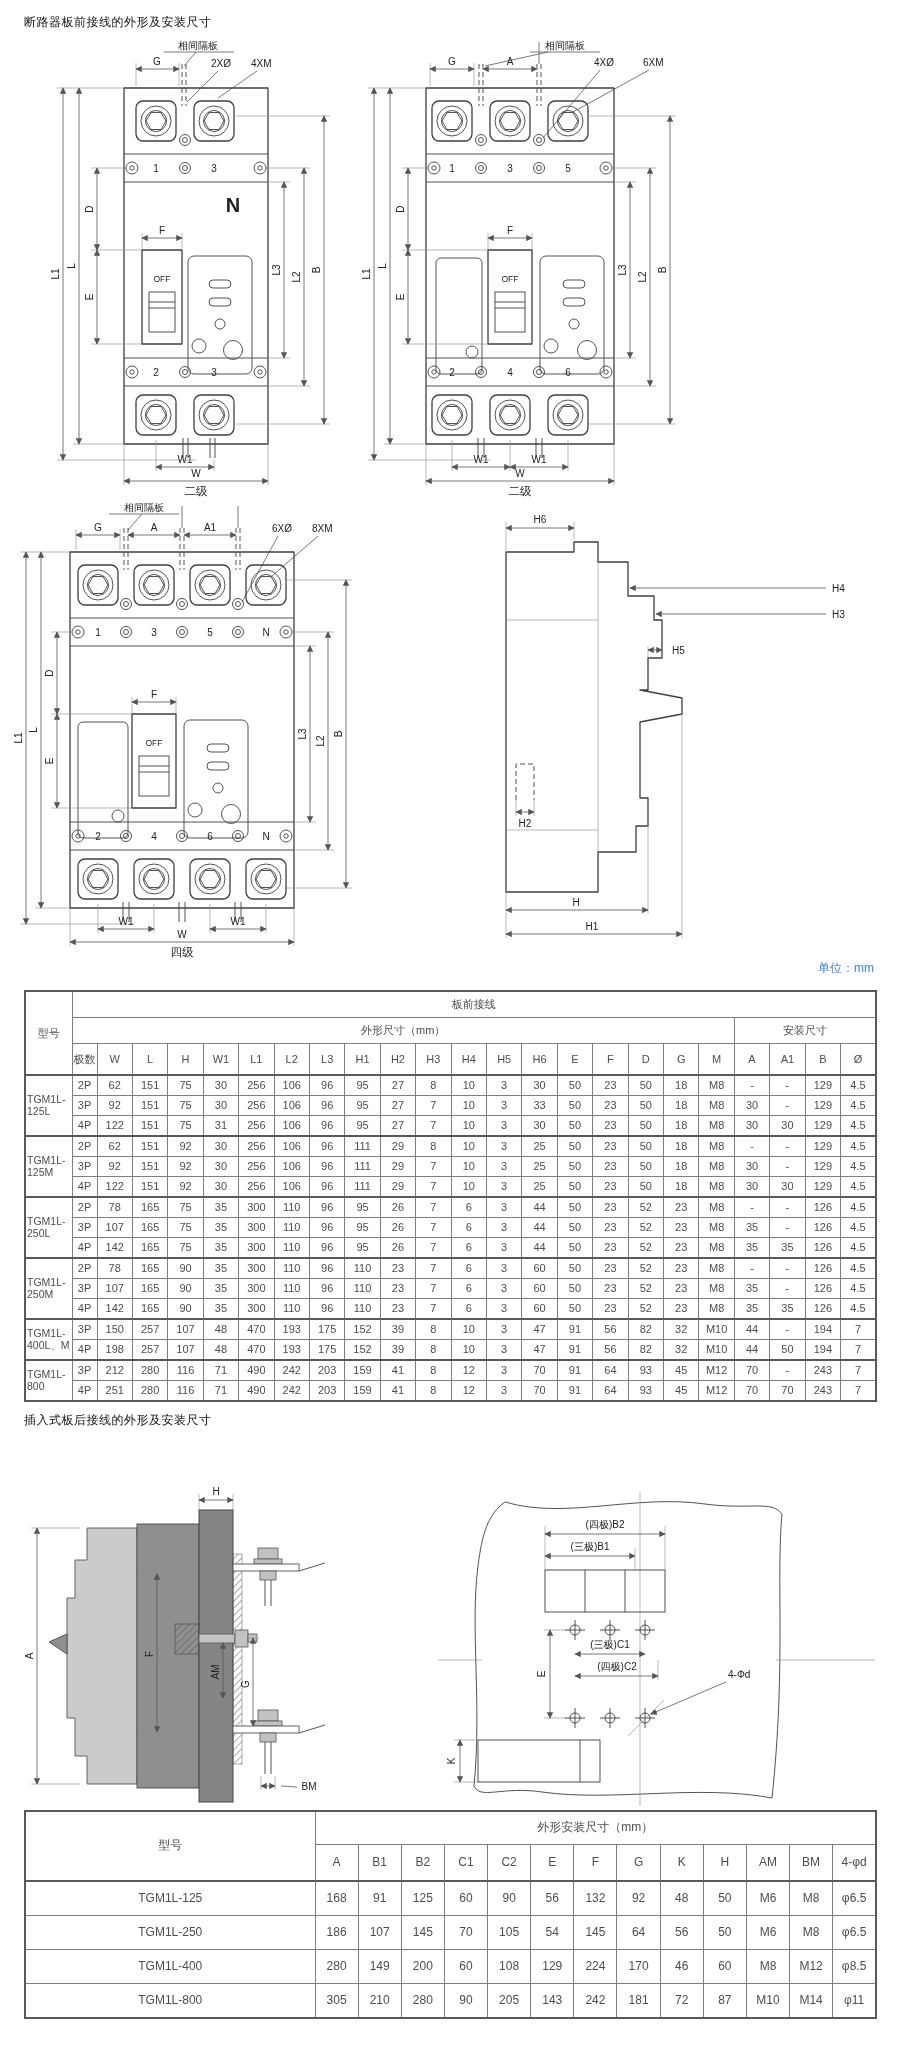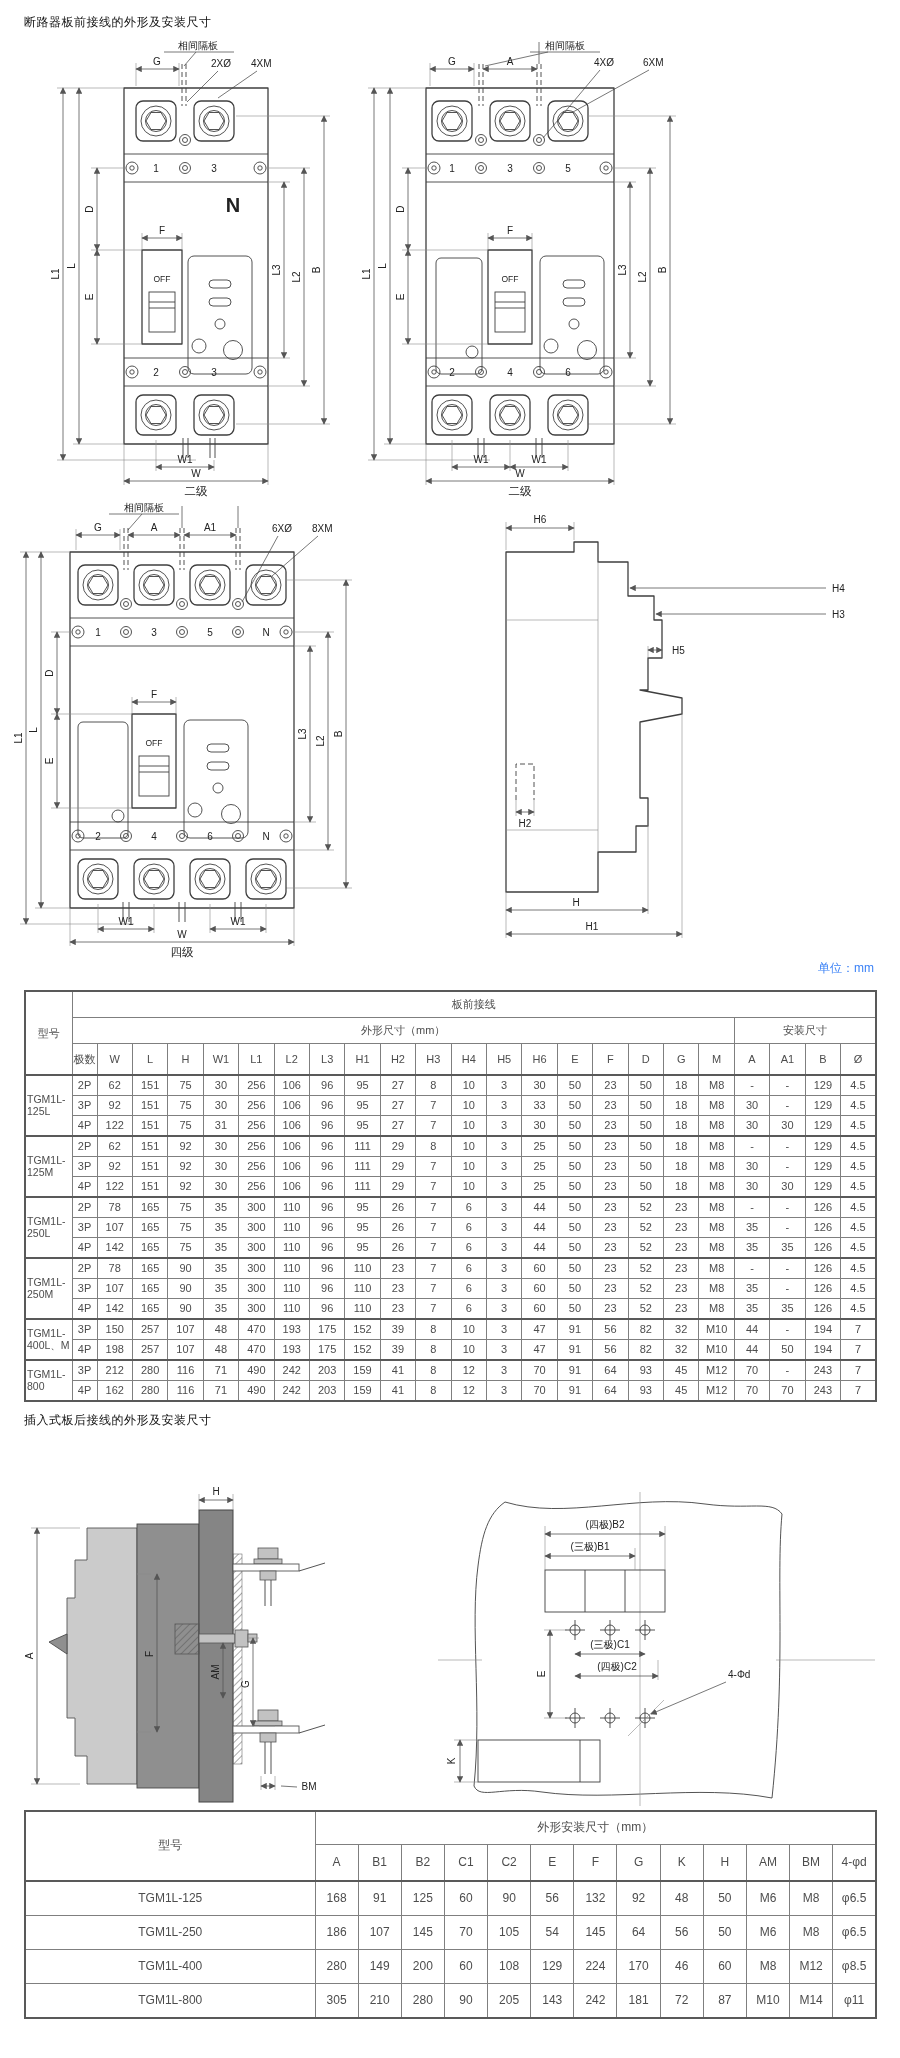--- a/index.html
+++ b/index.html
@@ -881,21 +881,21 @@
           <td>93</td>
           <td>45</td>
           <td>M12</td>
           <td>70</td>
           <td>-</td>
           <td>243</td>
           <td>7</td>
         </tr>
         <tr>
           <td class="poles">4P</td>
-          <td>162</td>
+          <td>251</td>
           <td>280</td>
           <td>116</td>
           <td>71</td>
           <td>490</td>
           <td>242</td>
           <td>203</td>
           <td>159</td>
           <td>41</td>
           <td>8</td>
           <td>12</td>

